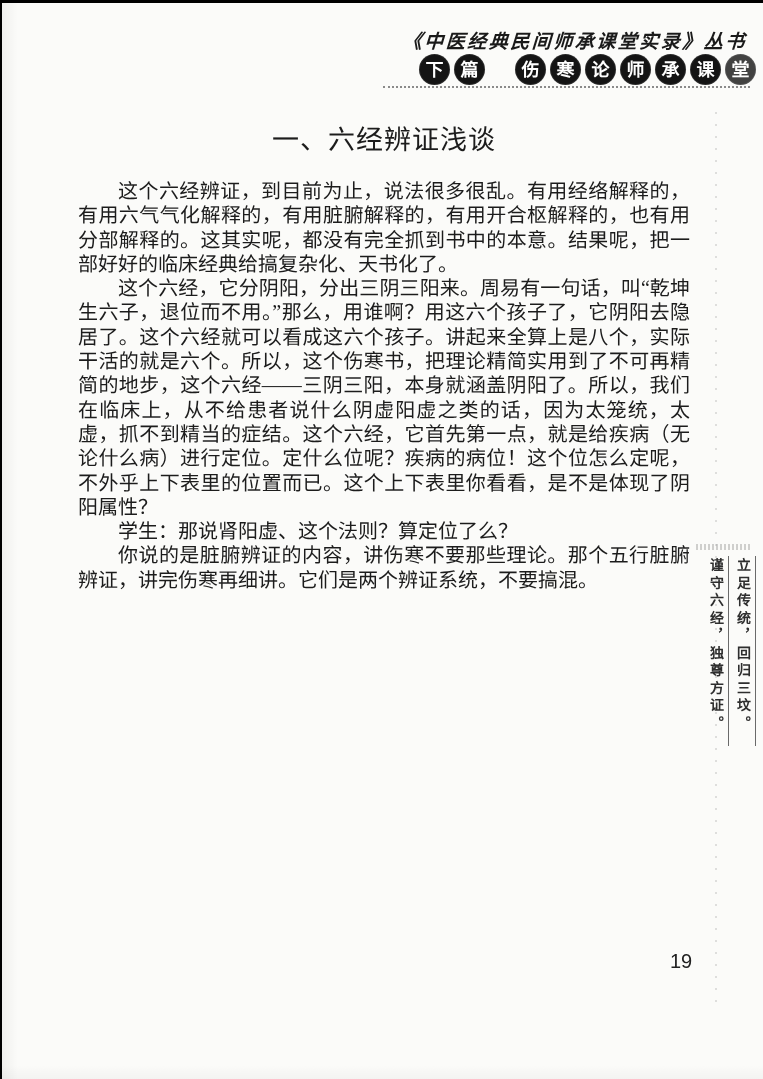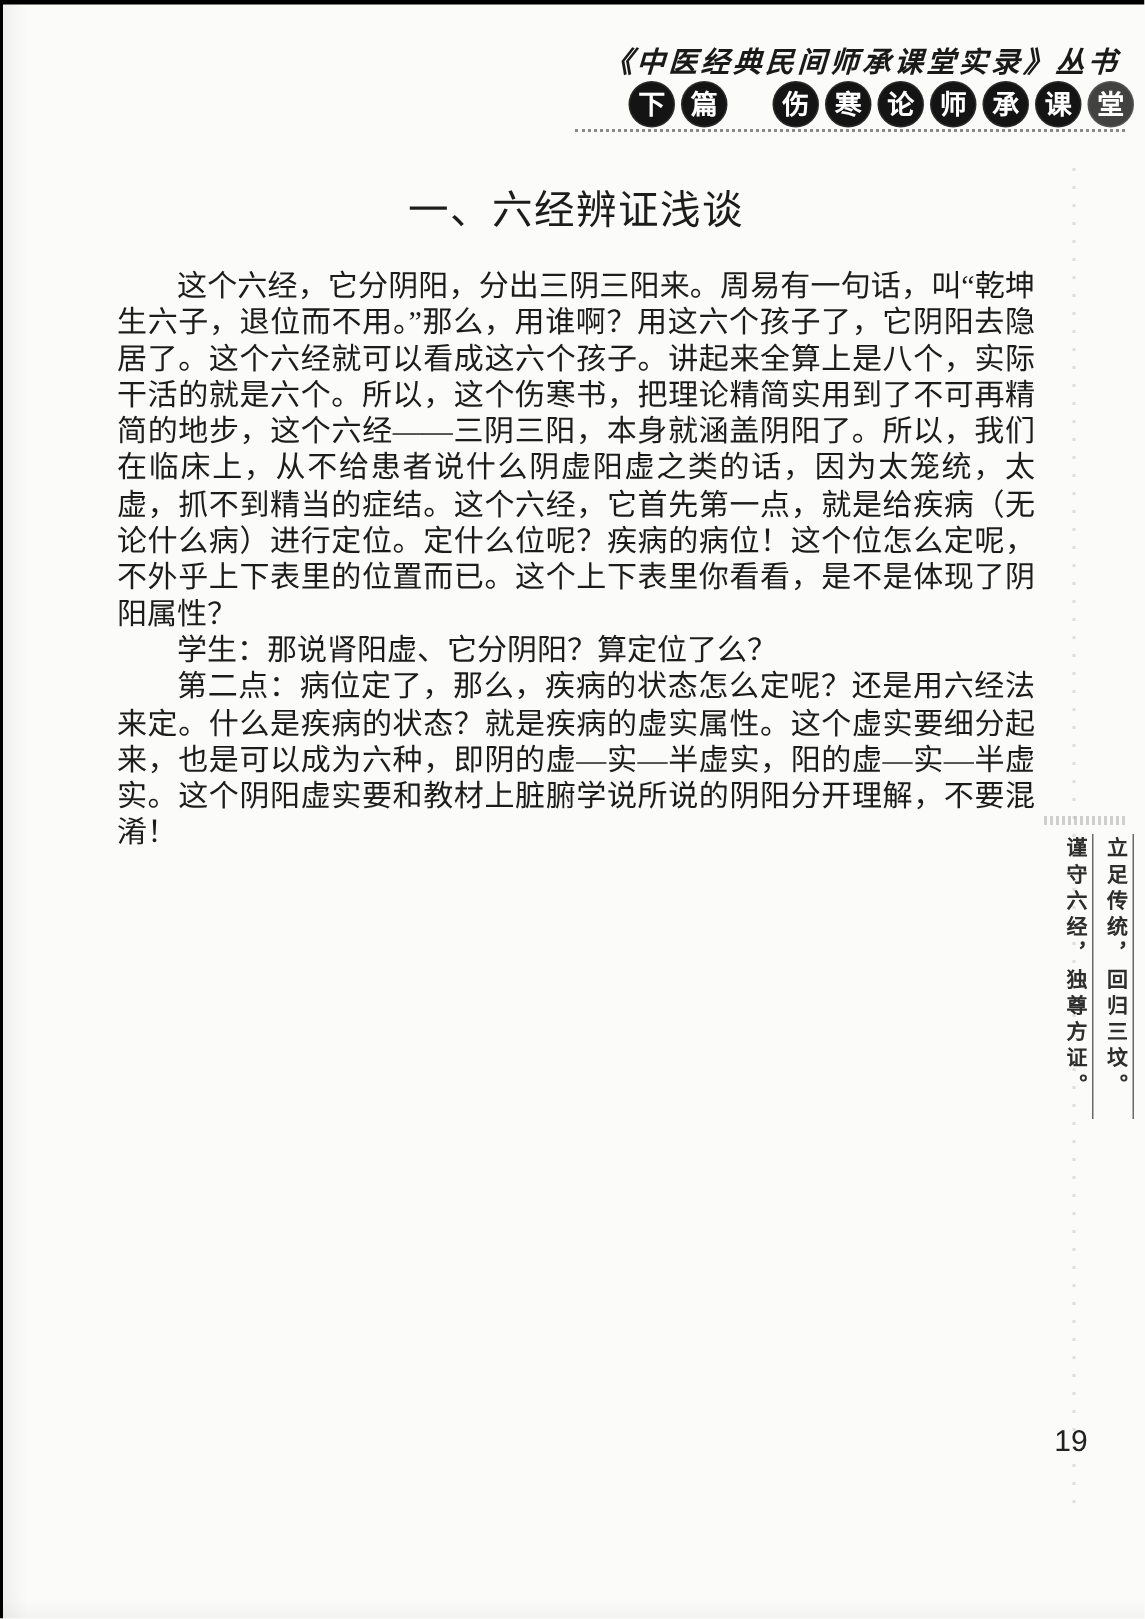--- a/index.html
+++ b/index.html
@@ -69,21 +69,21 @@
     font-weight:bold;
   }
   .margin-note-column{
     padding:2px 3px;margin:0;
   }
   .margin-note-column:first-child{
     border-left:1px solid #6a6a6a;border-right:1px solid #6a6a6a;
   }
   
   .page-number{
-    position:absolute;left:693px;top:950px;width:42px;text-align:center;
+    position:absolute;left:660px;top:950px;width:42px;text-align:center;
     font-family:"Liberation Sans","DejaVu Sans",sans-serif;
     font-size:20px;color:#222;
   }
 </style>
 </head>
 <body style="--paper: #fbfbf9; --ink: #1c1c1c; --badge-bg: #141414; --badge-text: #ffffff;">
 
 <div class="edge-top"></div>
 <div class="edge-left"></div>
 <div class="paper-shade"></div>
@@ -105,23 +105,24 @@
         <span class="badge">课</span>
         <span class="badge">堂</span>
       </div>
   </div>
   <div class="header-divider"></div>
 </header>
 
 <h1 class="chapter-title">一、六经辨证浅谈</h1>
 
 <main class="body-text">
+    <p>这个六经辨证，到目前为止，说法很多很乱。有用经络解释的，有用六气气化解释的，有用脏腑解释的，有用开合枢解释的，也有用分部解释的。这其实呢，都没有完全抓到书中的本意。结果呢，把一部好好的临床经典给搞复杂化、天书化了。</p>
     <p>这个六经，它分阴阳，分出三阴三阳来。周易有一句话，叫“乾坤生六子，退位而不用。”那么，用谁啊？用这六个孩子了，它阴阳去隐居了。这个六经就可以看成这六个孩子。讲起来全算上是八个，实际干活的就是六个。所以，这个伤寒书，把理论精简实用到了不可再精简的地步，这个六经——三阴三阳，本身就涵盖阴阳了。所以，我们在临床上，从不给患者说什么阴虚阳虚之类的话，因为太笼统，太虚，抓不到精当的症结。这个六经，它首先第一点，就是给疾病（无论什么病）进行定位。定什么位呢？疾病的病位！这个位怎么定呢，不外乎上下表里的位置而已。这个上下表里你看看，是不是体现了阴阳属性？</p>
-    <p>学生：那说肾阳虚、它分阴阳？算定位了么？</p>
-    <p>第二点：病位定了，那么，疾病的状态怎么定呢？还是用六经法来定。什么是疾病的状态？就是疾病的虚实属性。这个虚实要细分起来，也是可以成为六种，即阴的虚—实—半虚实，阳的虚—实—半虚实。这个阴阳虚实要和教材上脏腑学说所说的阴阳分开理解，不要混淆！</p>
+    <p>学生：那说肾阳虚、这个法则？算定位了么？</p>
+    <p>你说的是脏腑辨证的内容，讲伤寒不要那些理论。那个五行脏腑辨证，讲完伤寒再细讲。它们是两个辨证系统，不要搞混。</p>
   </main>
 
 <div class="margin-dotted-rule"></div>
 <div class="faint-stamp"></div>
 
 <aside class="margin-note">
     <div class="margin-note-column">立足传统，回归三坟。</div>
     <div class="margin-note-column">谨守六经，独尊方证。</div>
   </aside>
 

